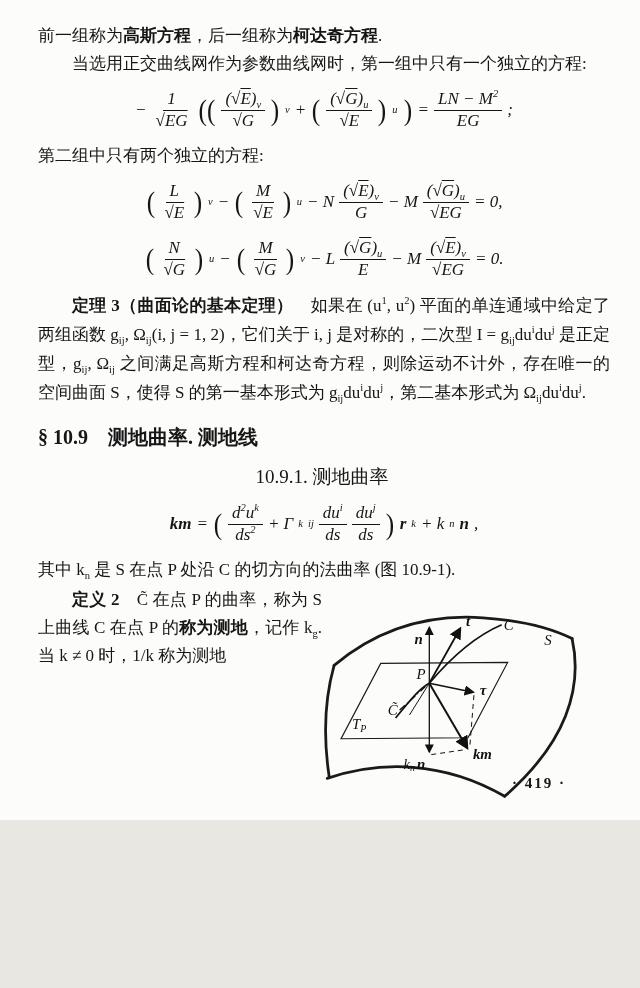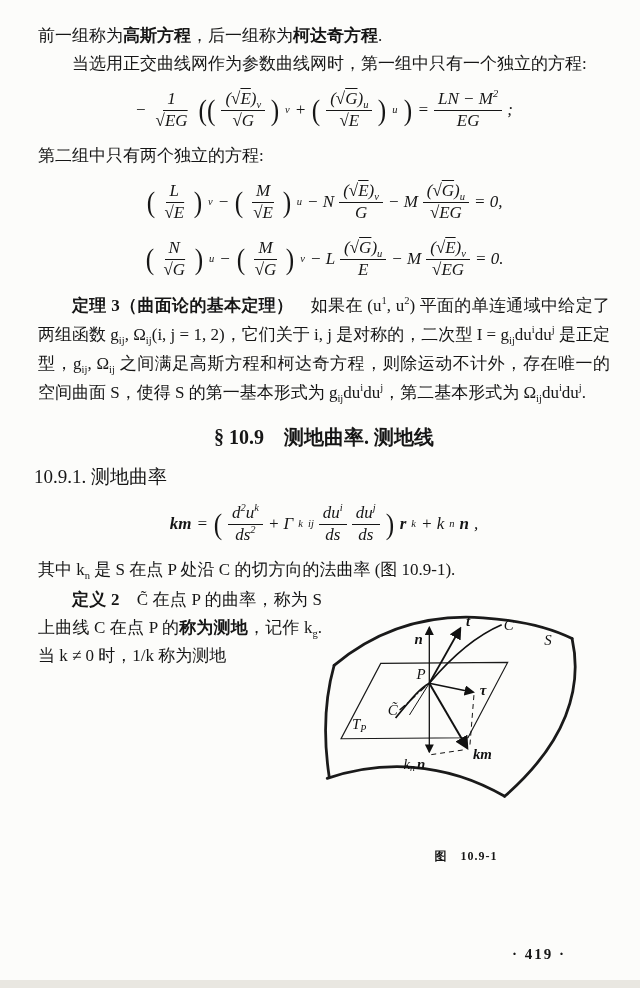--- a/index.html
+++ b/index.html
@@ -1,17 +1,17 @@
 <!DOCTYPE html>
 <html><head>
 <meta charset="utf-8">
 <style>
   html,body{margin:0;padding:0;background:#e9e7e1;}
   .page{
-    position:relative;width:640px;height:980px;box-sizing:border-box;
+    position:relative;width:640px;height:820px;box-sizing:border-box;
     background:#fcfcfa;color:#161616;overflow:hidden;
     padding:22px 30px 6px 38px;
     font-family:"Liberation Serif","DejaVu Serif",serif;
     font-size:17px;line-height:28px;
   }
   p{margin:0;text-align:justify;}
   .ind{text-indent:2em;}
   b{font-weight:bold;}
   sub,sup{font-size:0.62em;line-height:0;}
   
@@ -20,28 +20,28 @@
     font-style:italic;font-size:17px;line-height:1.2;margin:7px 0;
     min-height:50px;
   }
   .formula .frac{display:inline-flex;flex-direction:column;align-items:center;vertical-align:middle;}
   .formula .fn{display:block;border-bottom:1.4px solid #161616;padding:0 4px;white-space:nowrap;}
   .formula .fd{display:block;padding:0 4px;white-space:nowrap;}
   .formula .p{font-size:175%;font-weight:300;font-style:normal;transform:scaleX(.85);}
   .formula .ov{text-decoration:overline;}
   .formula b{font-weight:bold;}
   
-  .sec-title{text-align:center;font-weight:bold;font-size:20px;margin:16px 0 12px;}
-  .subsec-title{font-size:19px;margin:4px 0 8px;margin-left:-4px;}
+  .sec-title{font-weight:bold;font-size:20px;margin:16px 0 12px;}
+  .subsec-title{font-size:19px;margin:4px 0 8px;margin-left:-4px;text-align:center;}
   
   .cols{display:flex;margin-top:2px;}
   .colL{width:303px;}
   .colR{flex:1;display:flex;flex-direction:column;align-items:center;padding-top:6px;}
   .fig-caption{font-weight:bold;font-size:12px;margin-top:14px;letter-spacing:1px;}
-  .page-number{position:absolute;right:74px;bottom:12px;font-weight:bold;font-size:15px;letter-spacing:2px;}
+  .page-number{position:absolute;right:74px;bottom:23px;font-weight:bold;font-size:15px;letter-spacing:2px;}
   .fl{font-family:"Liberation Serif","DejaVu Serif",serif;font-style:italic;font-size:15px;fill:#111;}
   .fb{font-weight:bold;}
 </style>
 </head>
 <body>
 
 <div class="page">
 
   <p>前一组称为<b>高斯方程</b>，后一组称为<b>柯达奇方程</b>.</p>
   <p class="ind">当选用正交曲线网作为参数曲线网时，第一组中只有一个独立的方程:</p>

